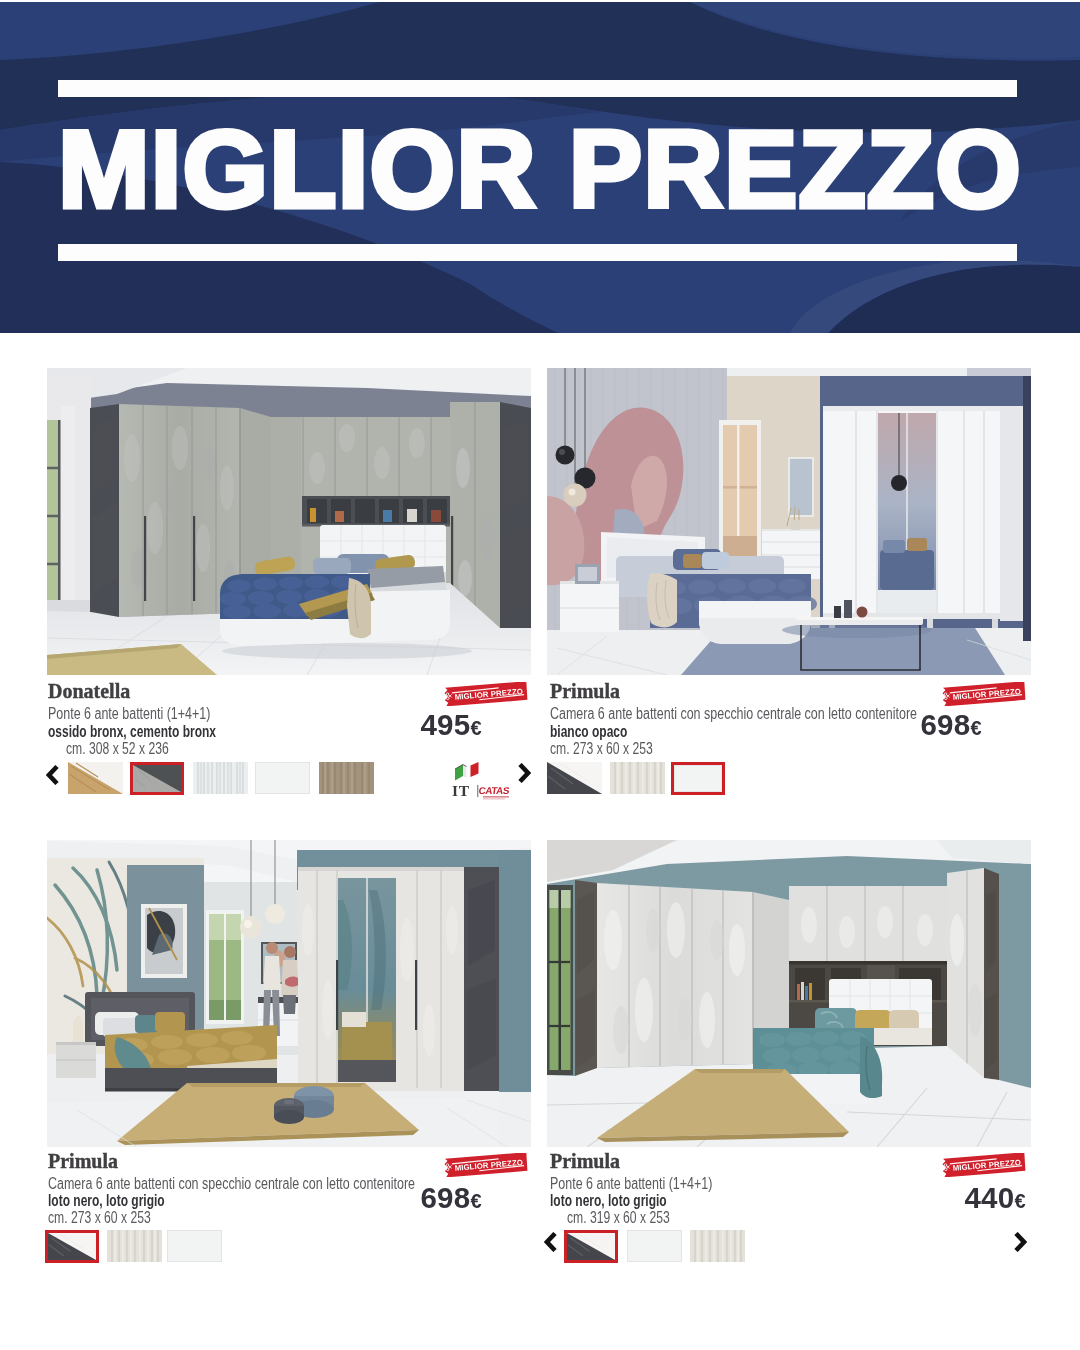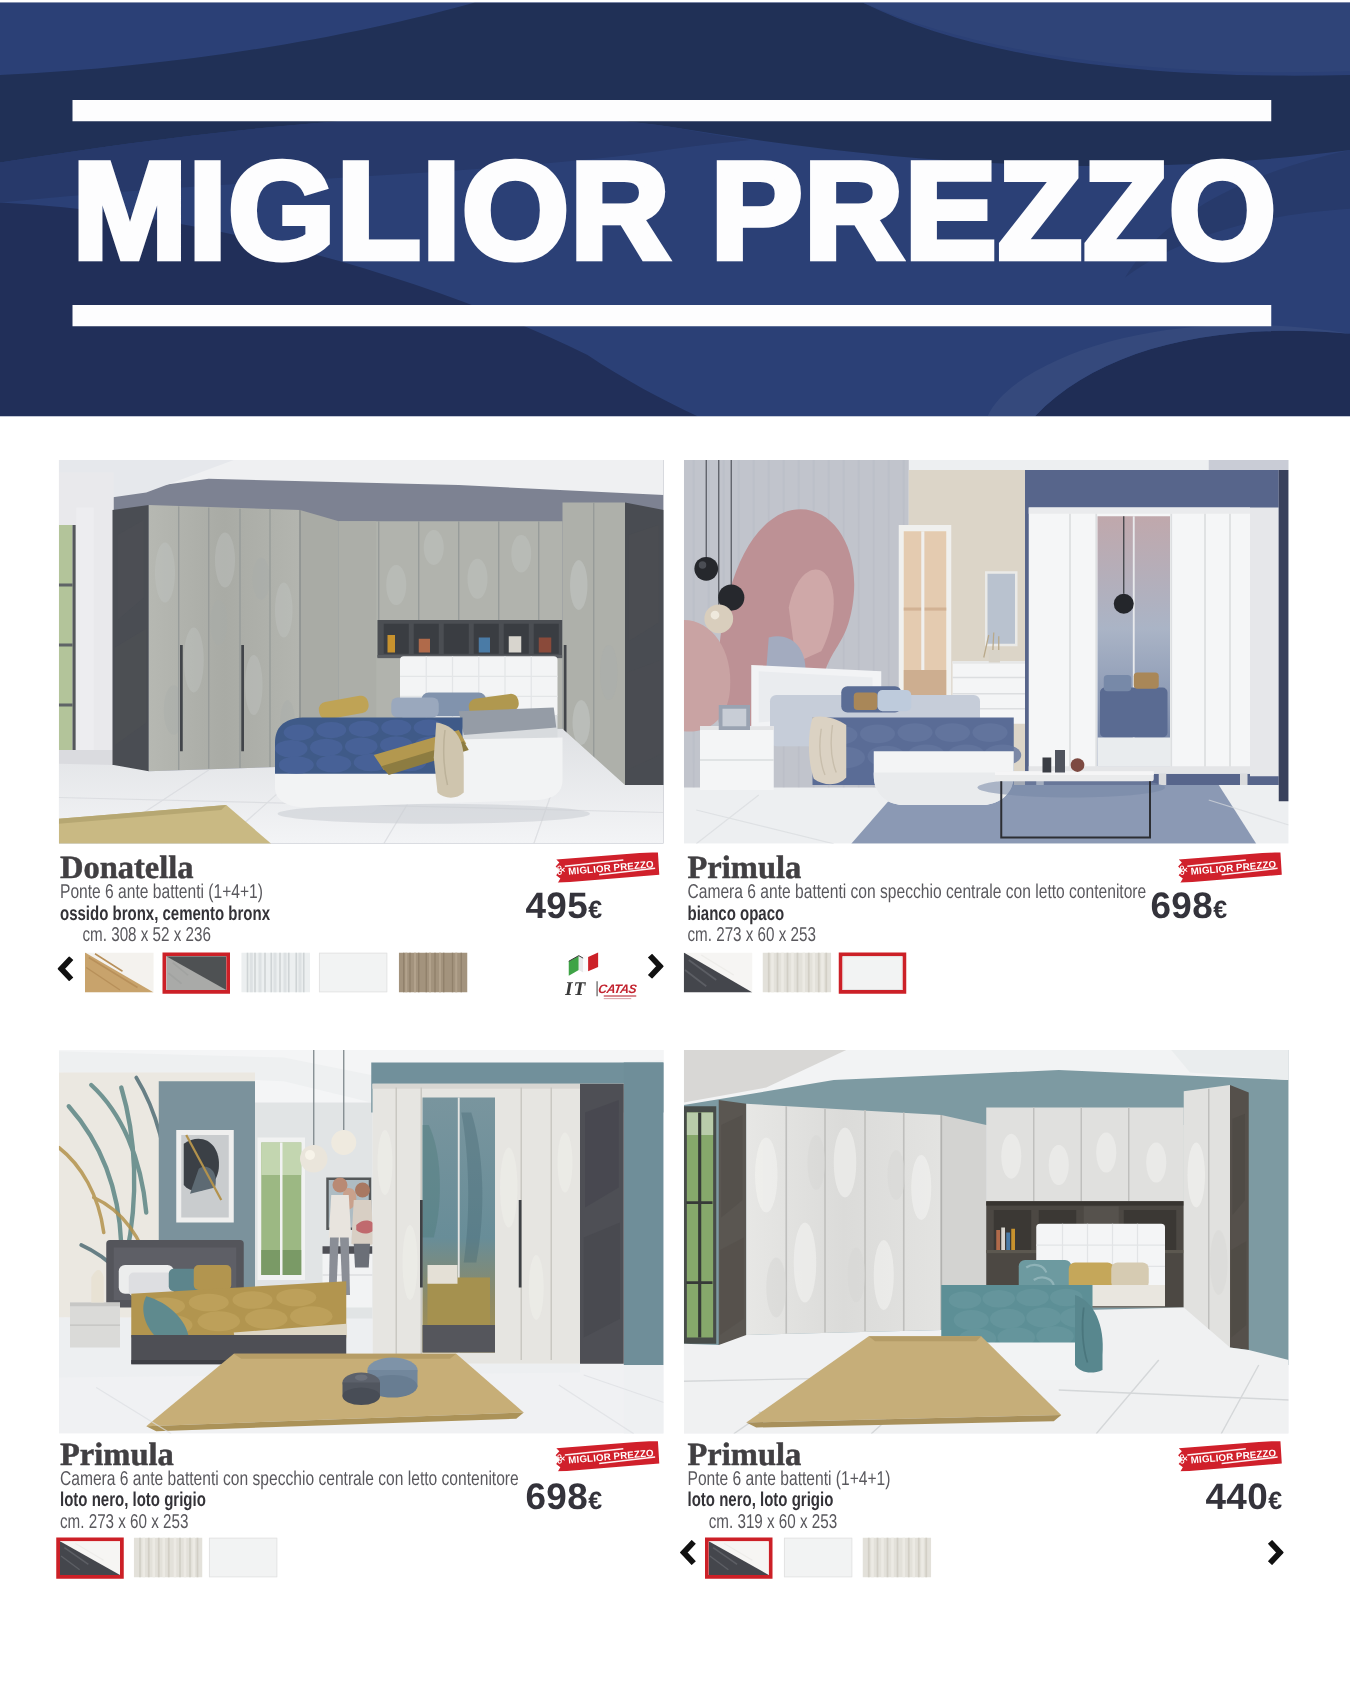--- a/index.html
+++ b/index.html
@@ -6,21 +6,21 @@
 body{width:1080px;height:1350px;position:relative;background:#ffffff;overflow:hidden;
   font-family:"Liberation Sans", sans-serif;}
 #banner{position:absolute;left:0;top:2px;width:1080px;height:331px;background:#2b3f72;overflow:hidden;}
 #banner svg{position:absolute;left:0;top:0;}
 .bline{position:absolute;left:58px;width:959px;height:17px;background:#fdfdfe;}
 #btitle{position:absolute;left:0;top:111.5px;line-height:1;width:1080px;text-align:center;
   color:#fdfdfe;font-weight:bold;font-size:110px;letter-spacing:1.2px;
   -webkit-text-stroke:5px #fdfdfe;white-space:nowrap;}
 .photo{position:absolute;width:484px;height:307px;overflow:hidden;}
 .t-name{position:absolute;font-family:"Liberation Serif",serif;font-weight:bold;
-  font-size:26px;color:#413f42;line-height:1;-webkit-text-stroke:0.4px #413f42;}
+  font-size:20px;color:#413f42;line-height:1;-webkit-text-stroke:0.4px #413f42;}
 .t-desc{position:absolute;font-size:16px;color:#59585d;line-height:1;white-space:nowrap;
   transform:scaleX(0.78);transform-origin:left top;}
 .t-bold{position:absolute;font-size:16px;font-weight:bold;color:#333237;line-height:1;white-space:nowrap;
   transform:scaleX(0.75);transform-origin:left top;}
 .t-dims{position:absolute;font-size:16px;color:#59585d;line-height:1;white-space:nowrap;
   transform:scaleX(0.76);transform-origin:left top;}
 .price{position:absolute;font-weight:bold;color:#34333b;font-size:29.5px;line-height:1;text-align:center;width:160px;letter-spacing:0.3px;}
 .price .eur{font-size:20px;letter-spacing:0;}
 .sw{position:absolute;width:55px;height:32px;box-sizing:border-box;}
 .sw svg{display:block;width:100%;height:100%;}
@@ -794,21 +794,21 @@
 <div class="chev" style="left:518px;top:763px;"><svg width="13" height="20" viewBox="0 0 13 20">
 <path d="M2,1.5 L10,10 L2,18.5" fill="none" stroke="#111111" stroke-width="4.6"></path>
 </svg></div>
 <div class="chev" style="left:544px;top:1232px;"><svg width="13" height="20" viewBox="0 0 13 20">
 <path d="M11,1.5 L3,10 L11,18.5" fill="none" stroke="#111111" stroke-width="4.6"></path>
 </svg></div>
 <div class="chev" style="left:1014px;top:1232px;"><svg width="13" height="20" viewBox="0 0 13 20">
 <path d="M2,1.5 L10,10 L2,18.5" fill="none" stroke="#111111" stroke-width="4.6"></path>
 </svg></div>
 
-<div style="position:absolute;left:452px;top:761px;width:80px;height:40px;font-style:italic;"><svg width="80" height="40" viewBox="0 0 80 40">
+<div style="position:absolute;left:452px;top:761px;width:80px;height:40px;"><svg width="80" height="40" viewBox="0 0 80 40">
 <g transform="translate(1,1)">
 <path d="M2,7 L10,2.5 L10,14 L2,18.5 Z" fill="#3fa346"></path>
 <path d="M10,2.5 L13.5,4.5 L13.5,16 L10,14 Z" fill="#e8e9ea"></path>
 <path d="M13.5,1.5 L17.5,3.5 L17.5,15 L13.5,16 Z" fill="#fbfbfb"></path>
 <path d="M17.5,3.5 L25.5,0 L25.5,11.5 L17.5,15 Z" fill="#cc2128"></path>
 <path d="M2,7 L10,2.5 L13.5,4.5" fill="none" stroke="#3a3a3a" stroke-width="0.8"></path>
 </g>
 <text x="0" y="35" font-family="Liberation Serif" font-size="15.5" font-weight="bold" fill="#3a3a3a" letter-spacing="0.8">IT</text>
 <rect x="25" y="24" width="1.4" height="12" fill="#909090"></rect>
 <text x="31" y="33.5" font-family="Liberation Sans" font-size="9.8" font-weight="bold" fill="#c32430" letter-spacing="-0.4" transform="skewX(-8)">CATAS</text>

